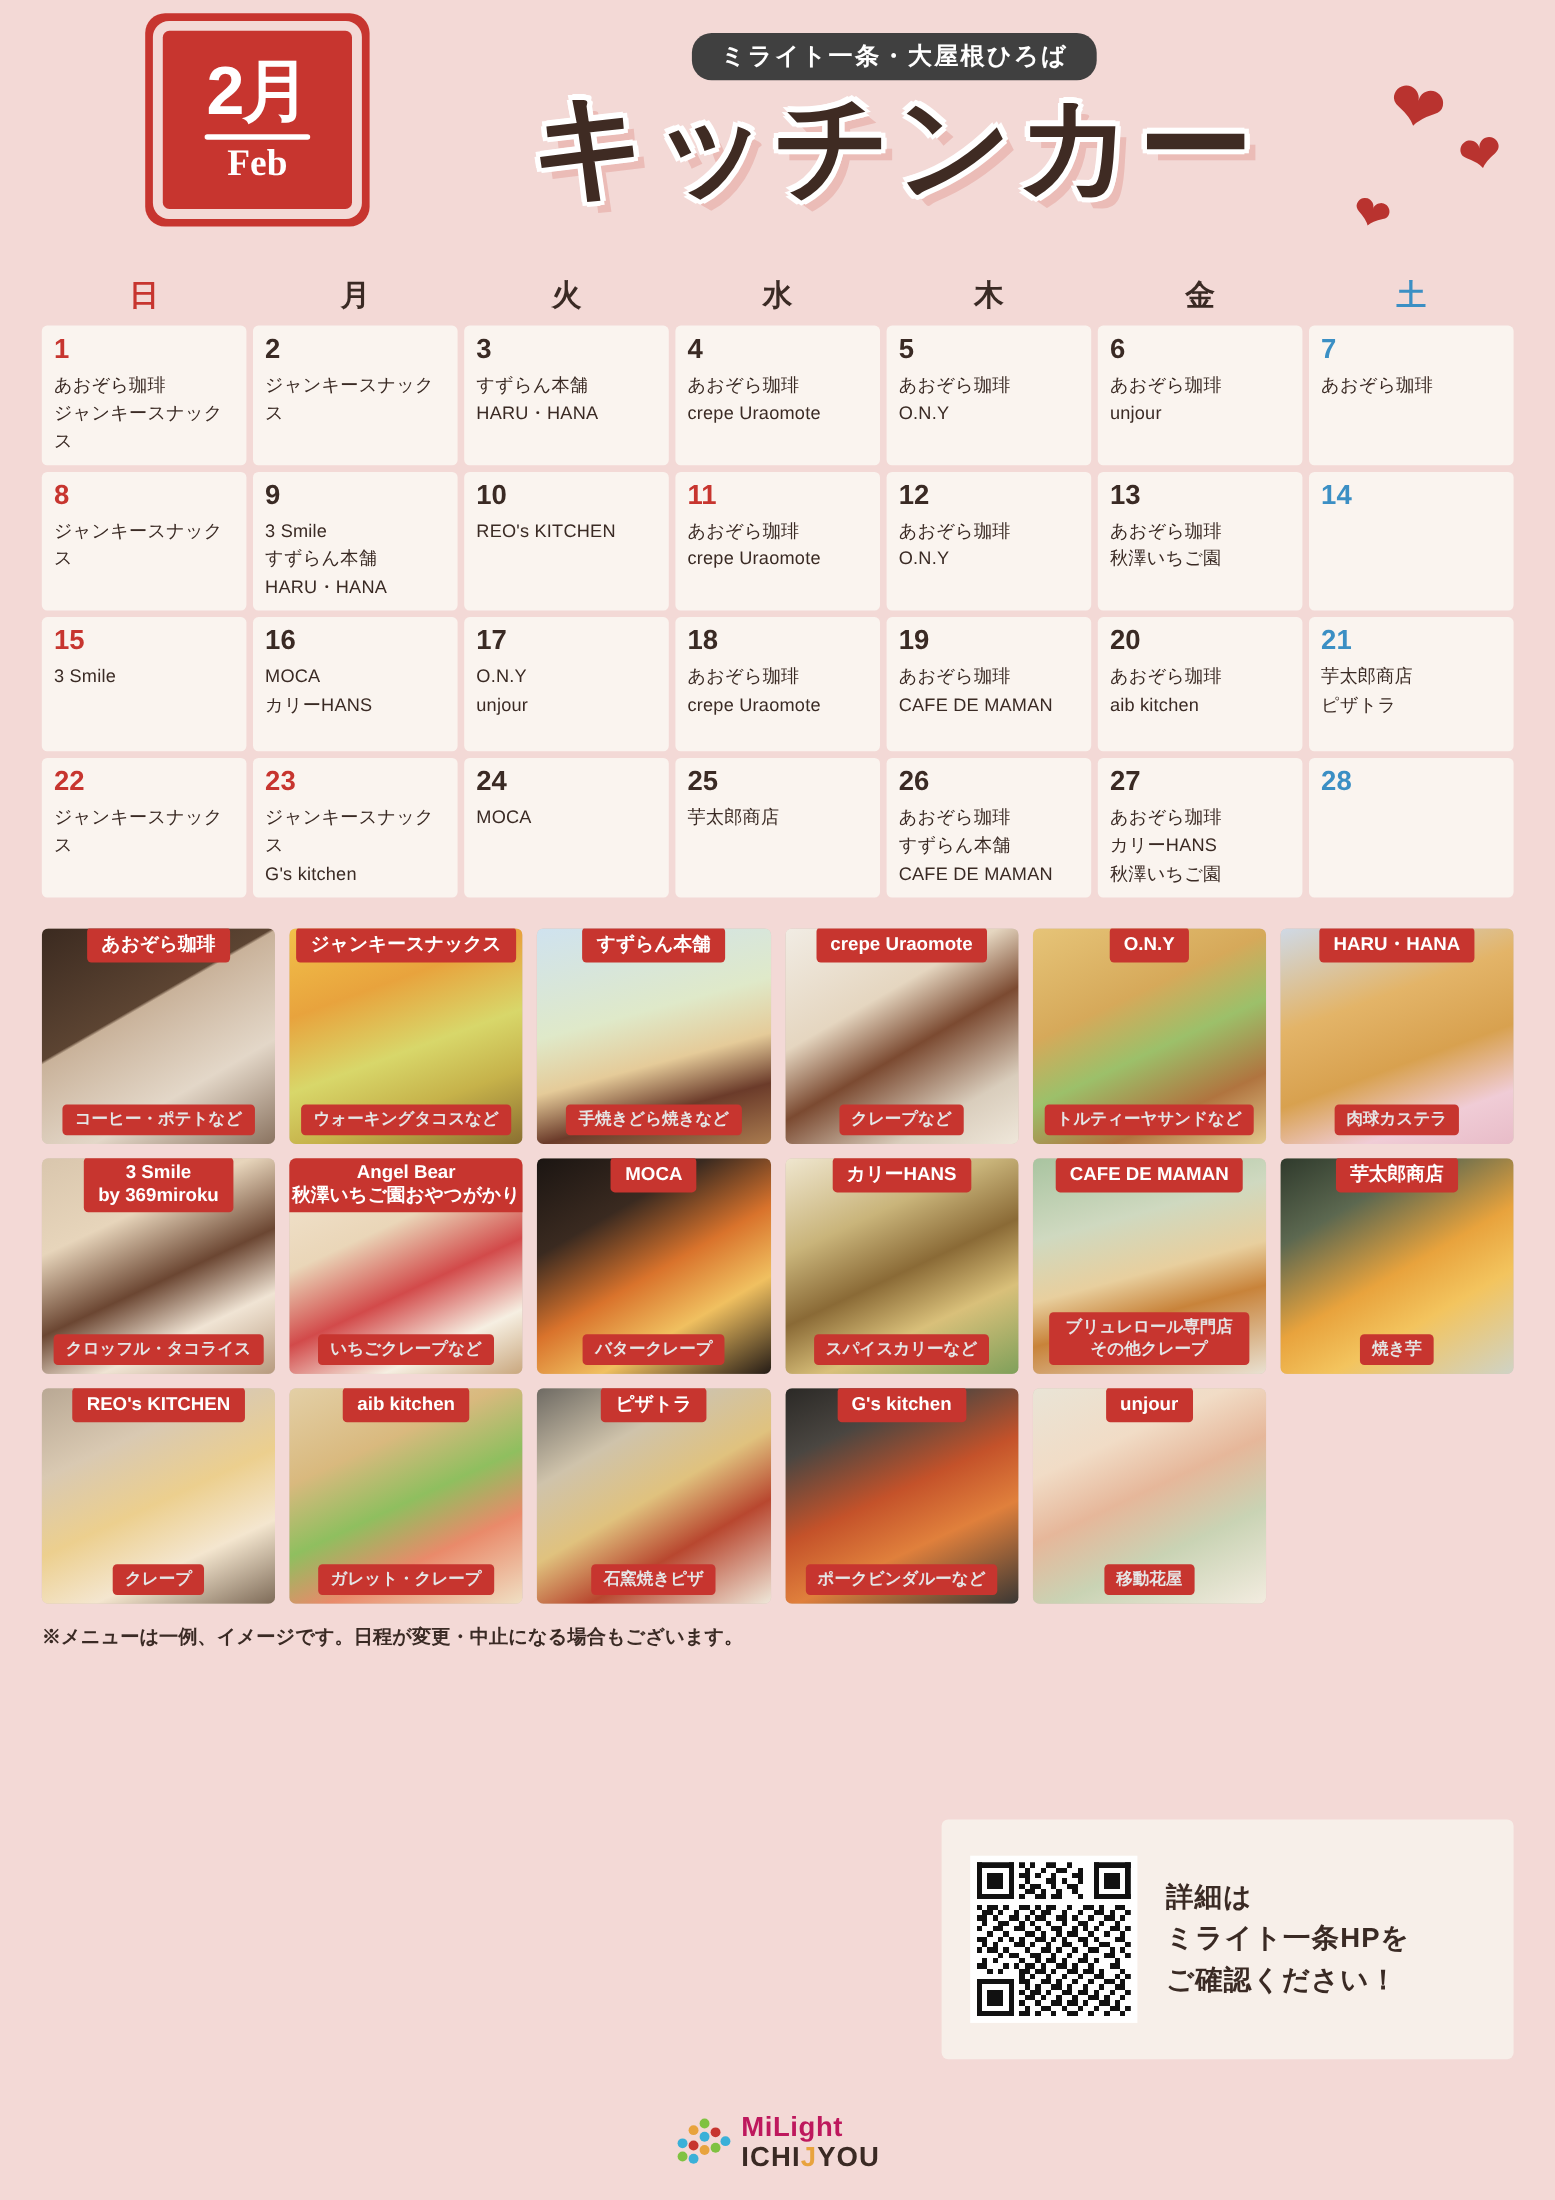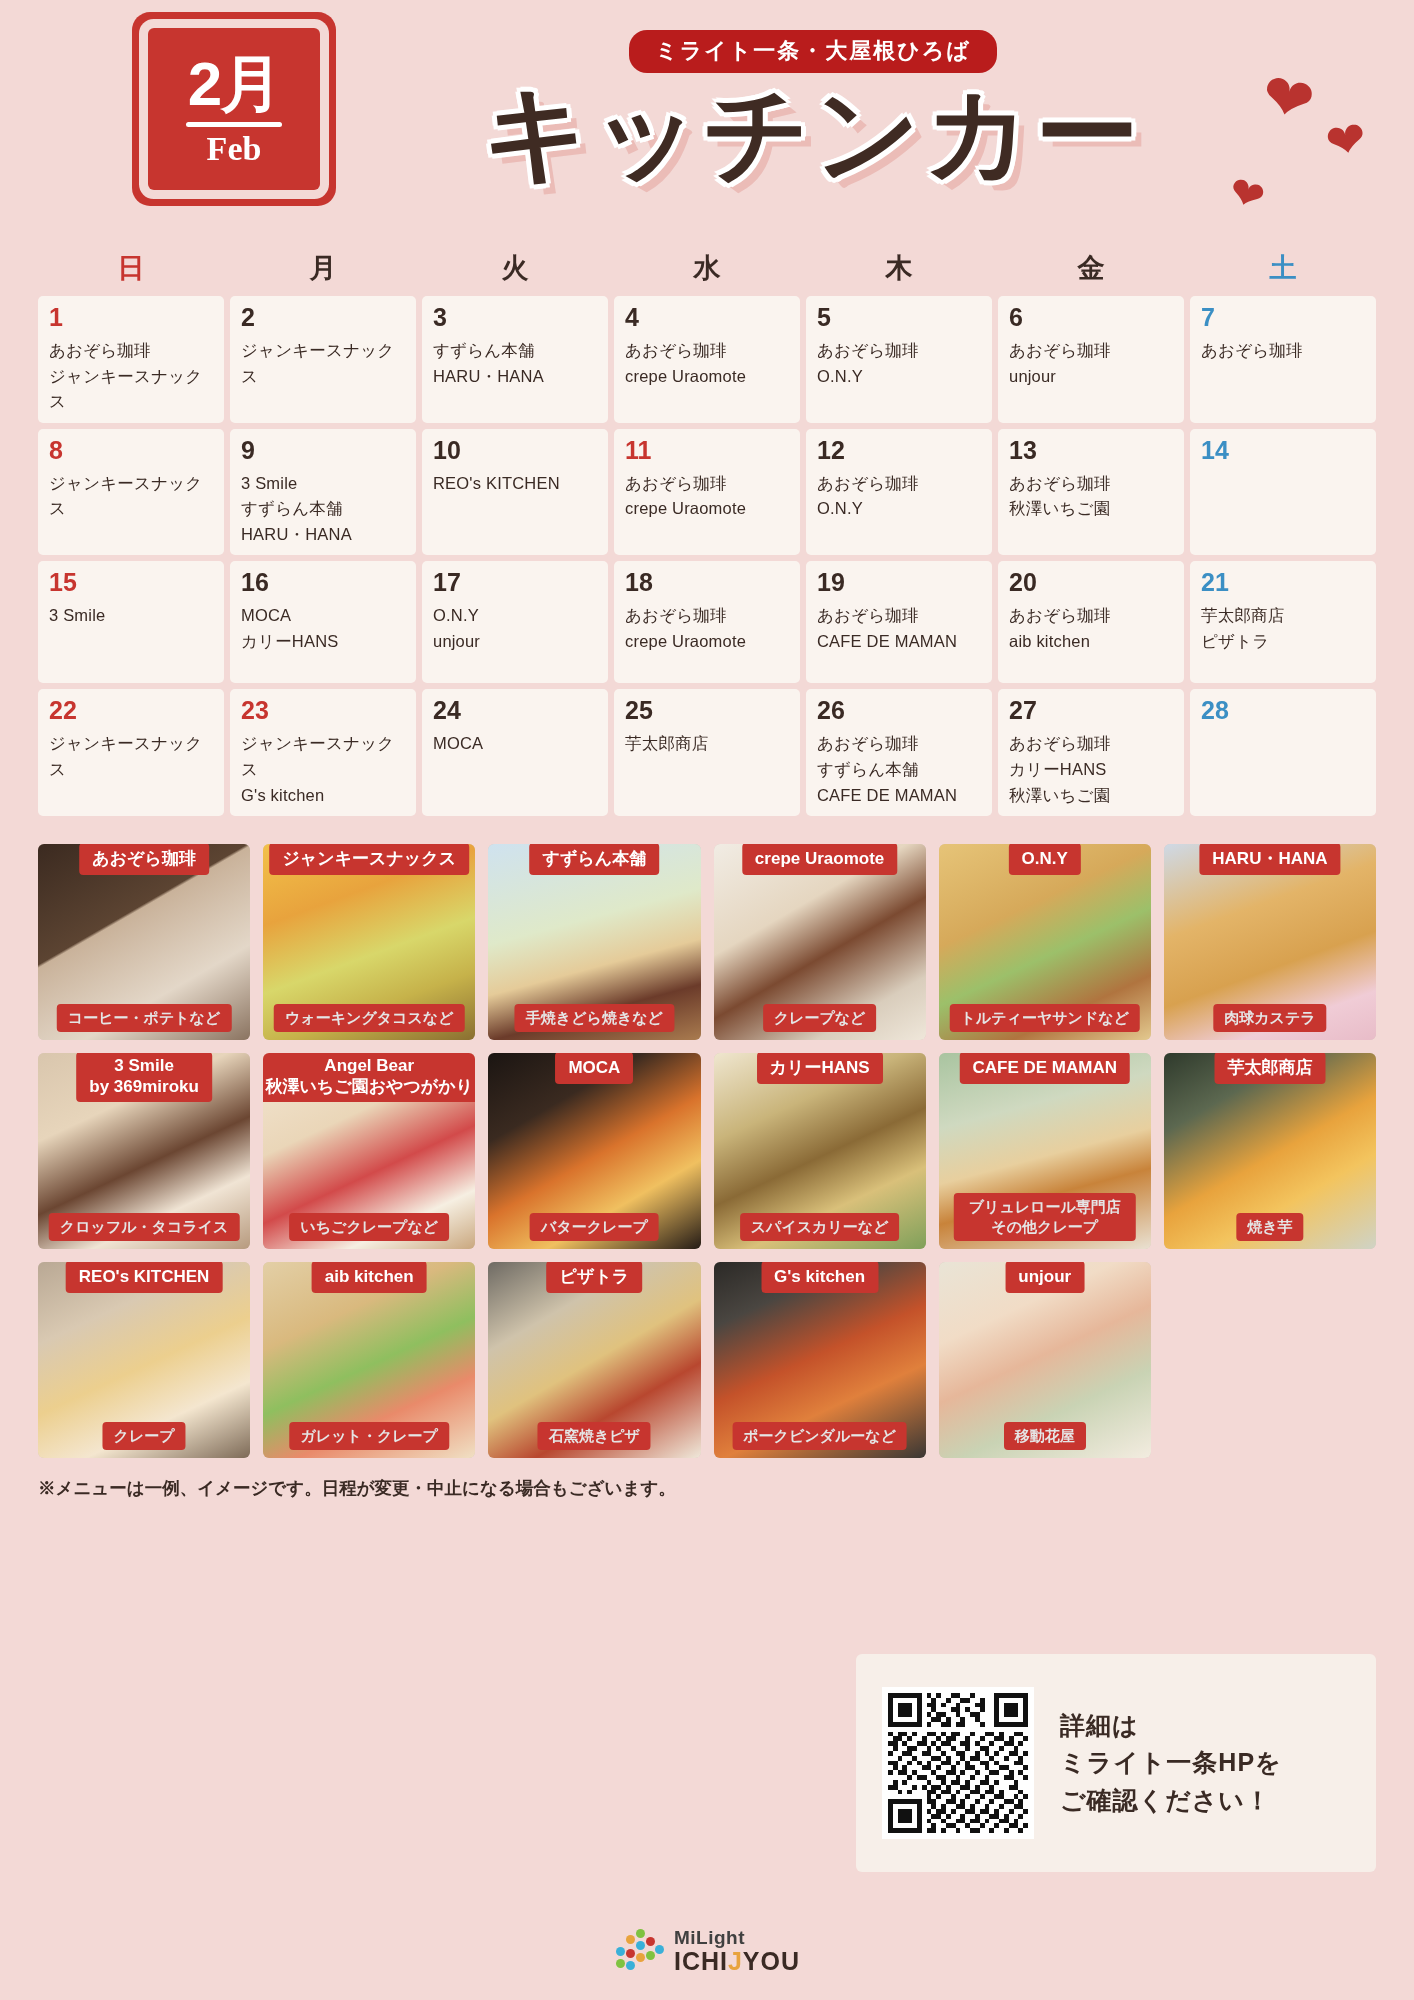--- a/index.html
+++ b/index.html
@@ -27,21 +27,21 @@
   }
   .month-badge .m-num {
     font-size:62px; font-weight:bold; line-height:1; letter-spacing:-2px;
   }
   .month-badge .m-rule { width:96px; height:5px; background:#fff; margin:7px 0 5px; border-radius:3px;}
   .month-badge .m-en { font-size:34px; font-weight:bold; line-height:1; font-family:"Liberation Serif", serif;}
 
   .title-block { position:absolute; left:340px; top:30px; width:870px; text-align:center; }
   .subtitle {
     display:inline-block;
-    background:#b91c1c; color:#ffffff;
+    background:#404040; color:#ffffff;
     font-size:22px; font-weight:bold;
     padding:6px 26px 7px; border-radius:18px;
     letter-spacing:2px;
   }
   .main-title {
     margin-top:6px;
     font-size:104px; font-weight:bold; letter-spacing:4px;
     color:#3f2b23;
     -webkit-text-stroke:0px;
     text-shadow: 5px 0 0 #fff, -5px 0 0 #fff, 0 5px 0 #fff, 0 -5px 0 #fff,
@@ -108,21 +108,21 @@
   .qr-text { font-size:25px; font-weight:bold; line-height:1.5; letter-spacing:1px; }
 
   
   .footer {
     position:absolute; left:0; right:0; bottom:26px;
     display:flex; align-items:center; justify-content:center; gap:12px;
   }
   .logo-dots { width:48px; height:44px; position:relative; }
   .logo-dots span { position:absolute; width:9px; height:9px; border-radius:50%; }
   .logo-text { line-height:1; text-align:left; }
-  .logo-text .l1 { font-size:19px; font-weight:bold; color:#404040; letter-spacing:0.5px; }
+  .logo-text .l1 { font-size:25px; font-weight:bold; color:#be185d; letter-spacing:0.5px; }
   .logo-text .l2 { font-size:25px; font-weight:bold; color:#3a2a24; letter-spacing:1px; margin-top:2px; }
   .logo-text .l2 em { font-style:normal; color:#e8a33d; }
   .bottom-bar { position:absolute; left:0; bottom:0; width:100%; height:10px; background:#f3d9d6; }
 </style>
 </head>
 <body>
 
 <div class="page">
 
   <div class="header">

